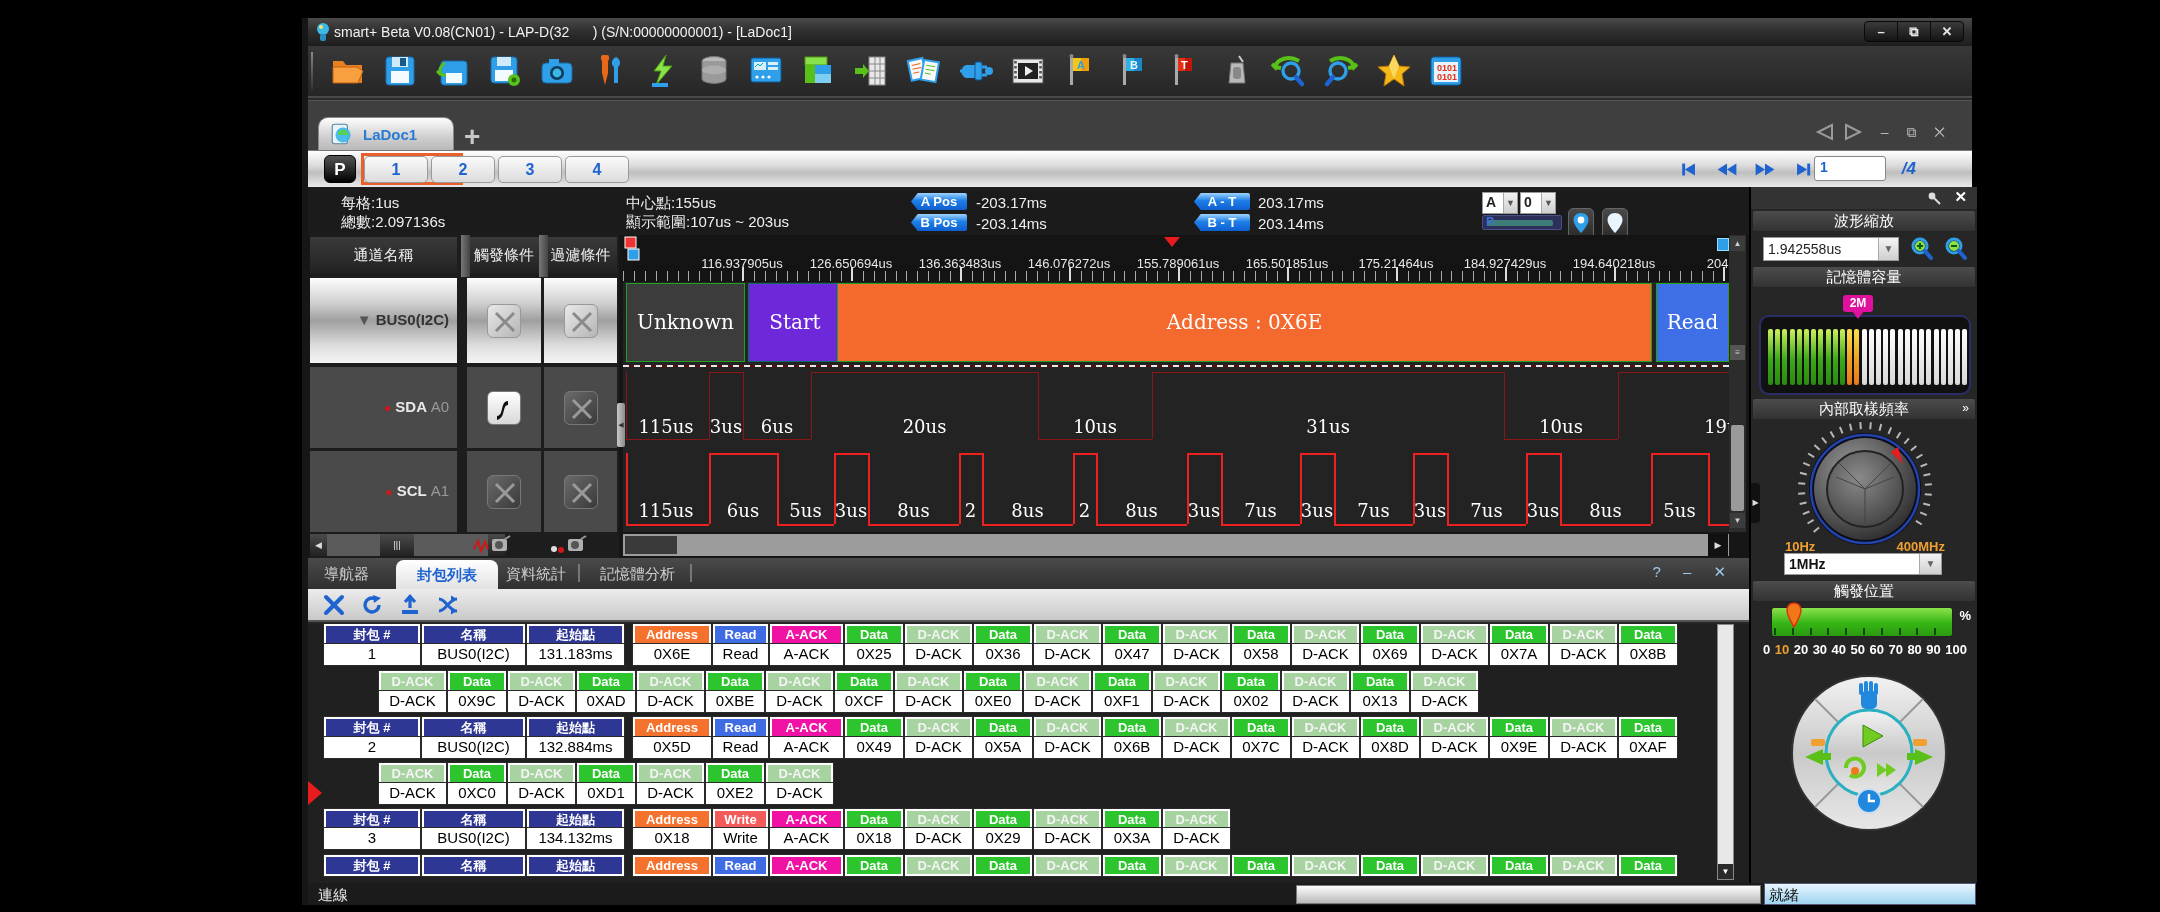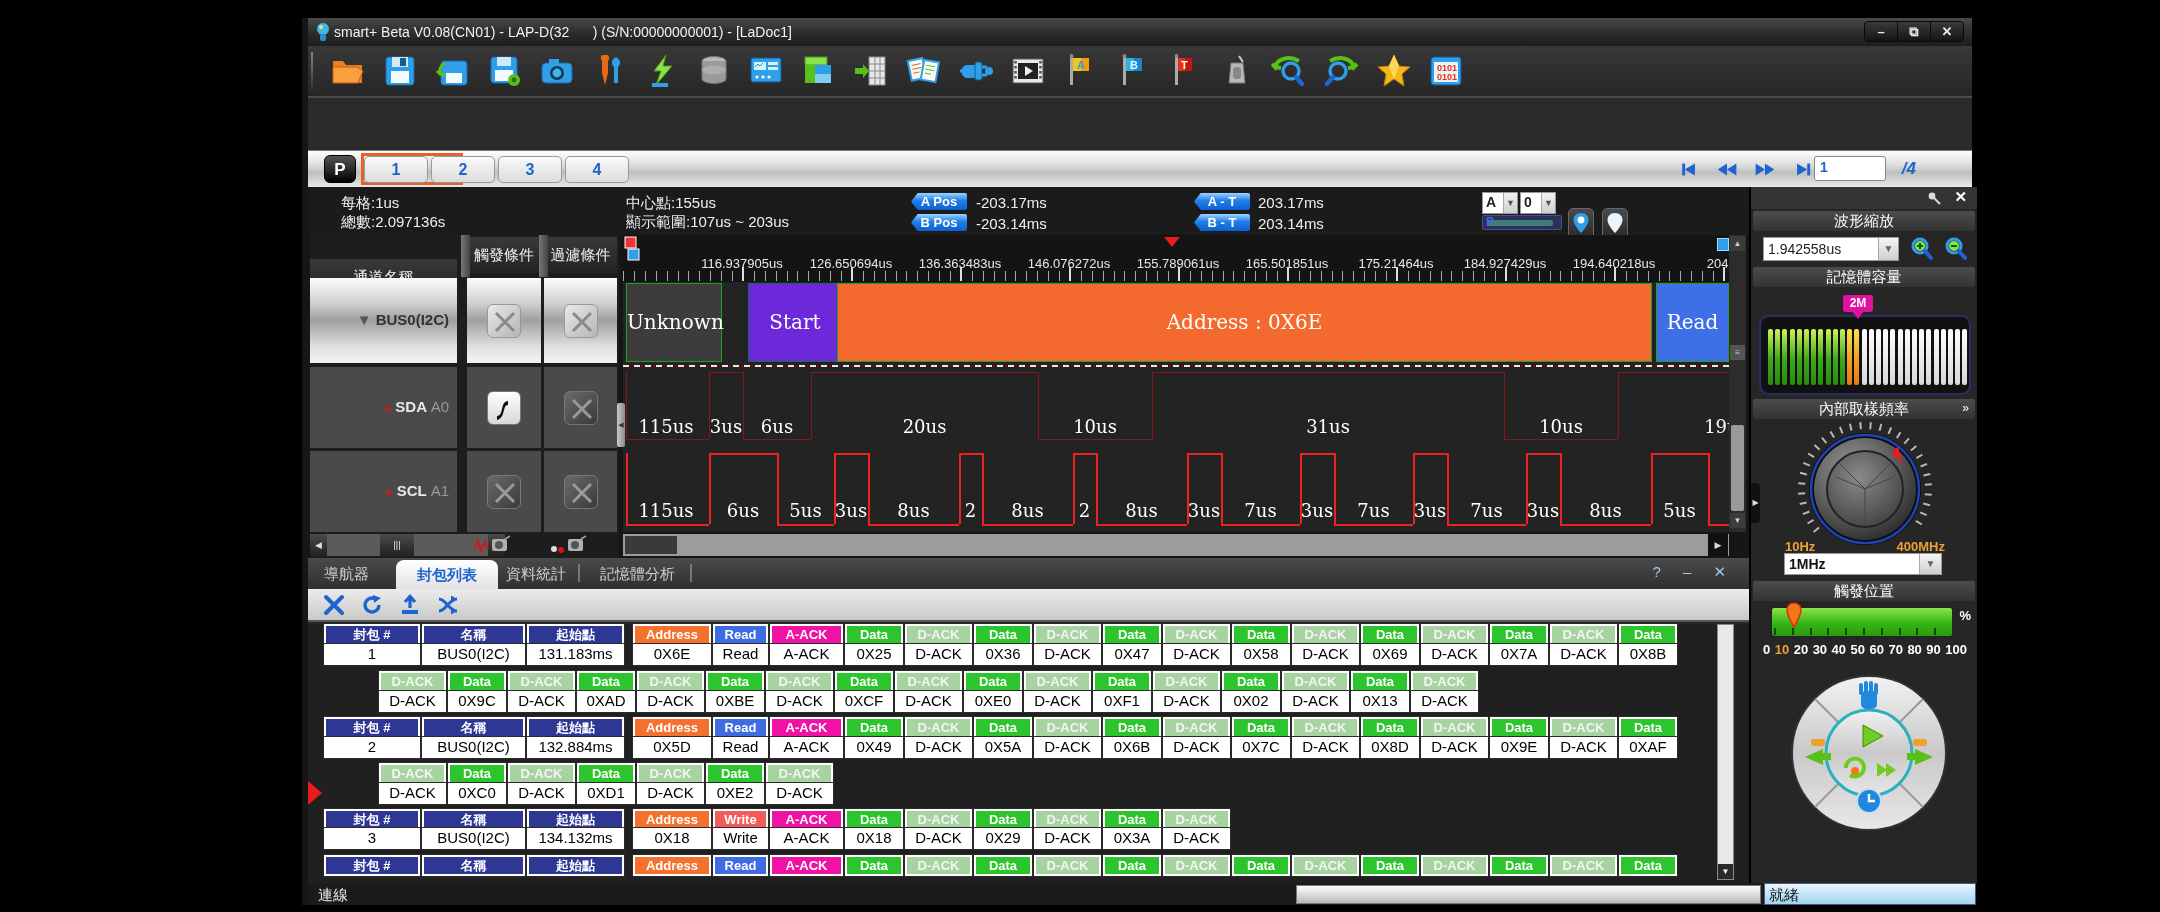--- a/index.html
+++ b/index.html
@@ -298,20 +298,40 @@
         <polygon points="18,2 23,13 18,26 13,13" fill="#fad860"></polygon>
       </svg>
       <svg viewBox="0 0 36 36" class="tbicon" style="left: 1120.3px;">
         <rect x="3" y="4" width="30" height="28" rx="3" fill="#2e9fe8" stroke="#0f5a9a"></rect>
         <rect x="6" y="9" width="24" height="20" fill="#e8f4fa"></rect>
         <text x="9" y="18" font-size="9" fill="#e83018" font-weight="bold">0101</text>
         <text x="9" y="27" font-size="9" fill="#e83018" font-weight="bold">0101</text>
       </svg>
     </div>
 
+  <div id="tabstrip">
+    <div id="doctab">
+      <svg width="26" height="26" style="position:absolute;left:10px;top:4px" viewBox="0 0 24 24">
+        <rect x="3" y="2" width="14" height="18" rx="2" fill="#e8f4fa" stroke="#5a84a0"></rect>
+        <circle cx="13" cy="12" r="7" fill="#3bb7e8" opacity="0.9"></circle>
+          <path d="M8 12 a5 5 0 0 1 10 0z" fill="#58d058"></path>
+      </svg>
+      <span>LaDoc1</span>
+    </div>
+    <div id="plusbtn">+</div>
+    <div id="navtris">
+      <svg width="22" height="18">
+          <polygon points="18,2 4,9 18,16" fill="none" stroke="#9a9a9a" stroke-width="2"></polygon>
+        </svg>
+      <svg width="22" height="18">
+          <polygon points="4,2 18,9 4,16" fill="none" stroke="#9a9a9a" stroke-width="2"></polygon>
+        </svg>
+    </div>
+    <div id="tabwinbtns">– ⧉ ✕</div>
+  </div>
 
   <div id="prow">
     <div id="pbtn">P</div>
     <div id="pagesel"></div>
     <div id="pageinput">1</div>
     <div id="pagetotal">/4</div>
   <div class="pagebtn" style="left: 56px;">1</div>
       <div class="pagebtn" style="left: 123px;">2</div>
       <div class="pagebtn" style="left: 190px;">3</div>
       <div class="pagebtn" style="left: 257px;">4</div>
@@ -368,21 +388,21 @@
     <div class="pinbtn" style="left:1294px">
       <svg width="24" height="42" viewBox="0 0 24 42">
         <path d="M12 4 C7 4 4.5 7.5 4.5 11 C4.5 16 12 24 12 24 C12 24 19.5 16 19.5 11 C19.5 7.5 17 4 12 4 Z" fill="#eaf4fc"></path>
         <ellipse cx="12" cy="32" rx="7" ry="3" fill="#2e9fe8"></ellipse>
       </svg>
     </div>
   </div>
 
   <div id="mainarea">
     <div id="chtable">
-        <div class="chhead" style="left: 0px; width: 147px; margin-top: 22px;">通道名稱</div>
+        <div class="chhead" style="left: 0px; width: 147px;">通道名稱</div>
         <div class="chhead" style="left: 157px; width: 74px;">觸發條件</div>
         <div class="chhead" style="left: 234px; width: 73px;">過濾條件</div>
         <div class="chgrip" style="left: 151px;"></div>
         <div class="chgrip" style="left: 229px;"></div>
         <div class="chrow sel" style="left: 0px; width: 147px; top: 43px; height: 85px;">
           <div style="position: absolute; right: 8px; top: 32.5px; font-size: 15px; font-weight: bold; color: rgb(51, 51, 51);"><span style="color:#555">▼</span> BUS0(I2C)</div>
         </div>
         <div class="chrow sel" style="left: 157px; width: 74px; top: 43px; height: 85px;">
           <div class="xicon lite" style="margin-top: 25.5px;">
             <svg width="26" height="26">
@@ -474,21 +494,21 @@
           <div class="rmaj" style="left: 773px;"></div>
           <div class="rlab" style="left: 882px;">184.927429us</div>
           <div class="rmaj" style="left: 882px;"></div>
           <div class="rlab" style="left: 991px;">194.640218us</div>
           <div class="rmaj" style="left: 991px;"></div>
           <div class="rlab" style="left: 1100px;">204.3</div>
           <div class="rmaj" style="left: 1100px;"></div>
         </div>
       <div id="trigtri" style="left: 541px; top: 2px;"></div>
       <div id="busrow">
-          <div class="busblk" style="left: 3px; width: 96px; background: rgb(60, 60, 60); border-color: rgb(31, 160, 31); padding-left: 48px;">
+          <div class="busblk" style="left: 3px; width: 119px; background: rgb(60, 60, 60); border-color: rgb(31, 160, 31); padding-left: 48px;">
             <span>Unknown</span>
           </div>
           <div class="busblk" style="left: 125px; width: 94px; background: #6d28d9; border-color: rgb(14, 107, 99);">
             <span>Start</span>
           </div>
           <div class="busblk" style="left: 214px; width: 815px; background: rgb(243, 105, 46); border-color: rgb(31, 160, 31);">
             <span>Address : 0X6E</span>
           </div>
           <div class="busblk" style="left: 1033px; width: 73px; background: rgb(63, 111, 230); border-color: rgb(31, 160, 31);">
             <span>Read</span>

